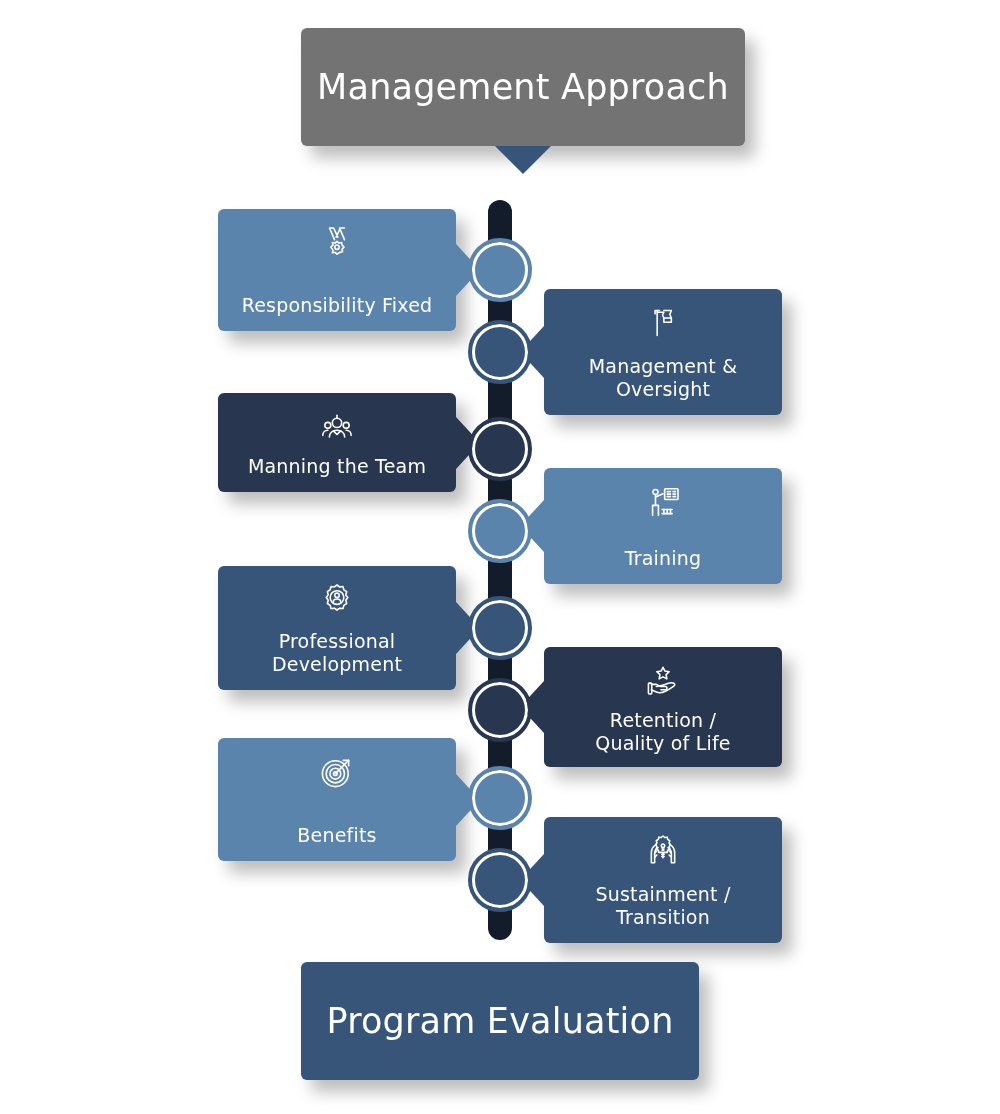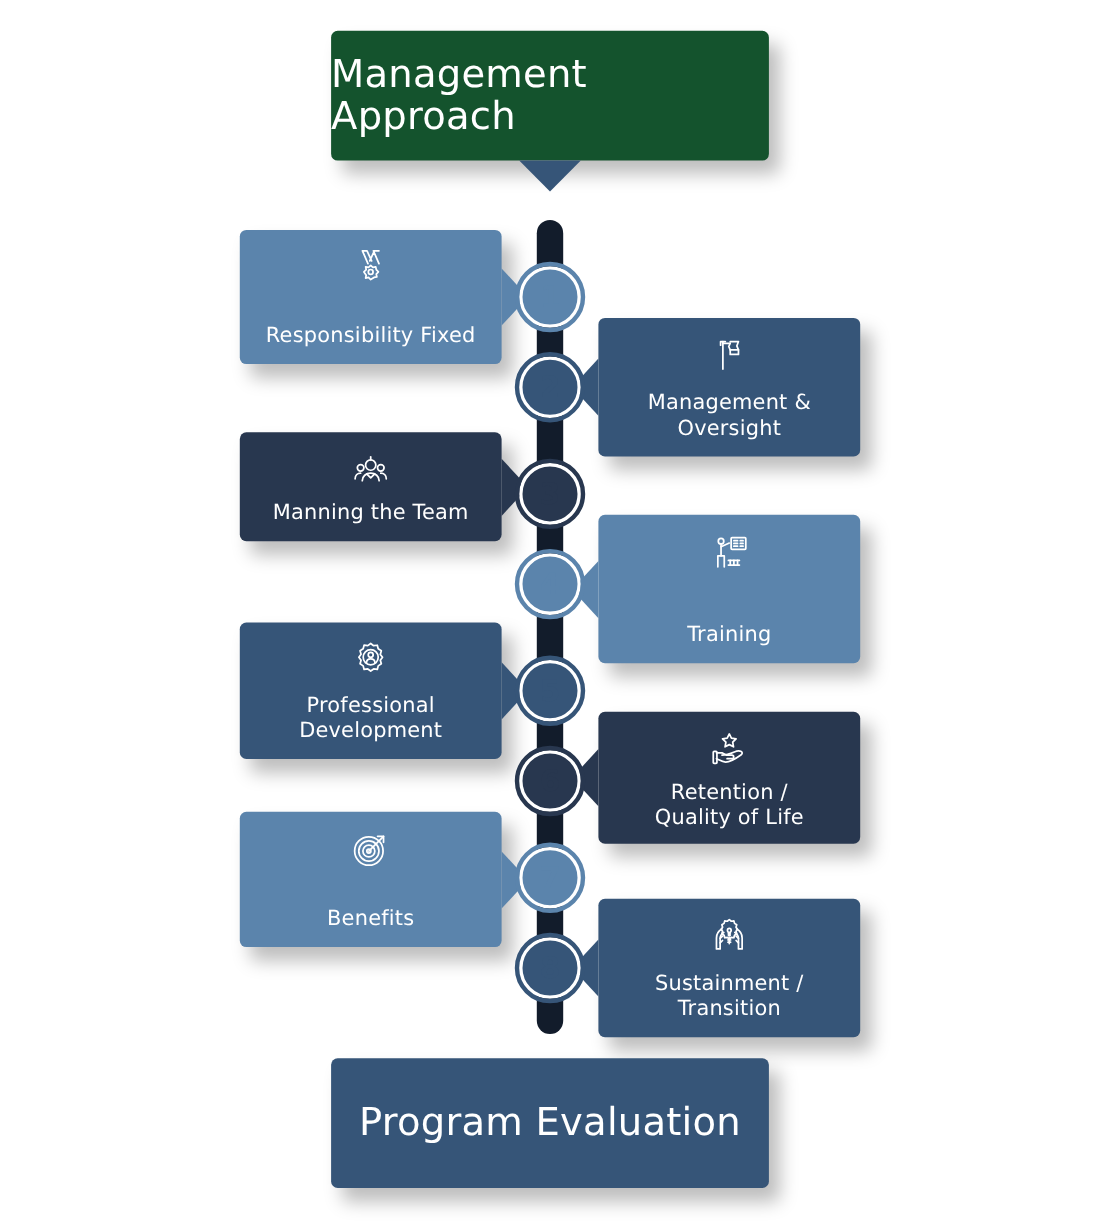--- a/index.html
+++ b/index.html
@@ -17,21 +17,21 @@
   }
 
   
   .banner{
     position:absolute;display:flex;align-items:center;justify-content:center;
     border-radius:6px;color:#ffffff;letter-spacing:.2px;
     box-shadow:10px 12px 16px rgba(0,0,0,.26);
     z-index:4;
   }
   .banner-title{font-size:35px;font-weight:400;line-height:1.1;}
-  #banner-top{left:301px;top:28px;width:398px;height:118px;background:#14532d;}
+  #banner-top{left:301px;top:28px;width:444px;height:118px;background:#737373;}
   #banner-bottom{left:301px;top:962px;width:398px;height:118px;background:#365578;justify-content:center;}
   
   .banner-tail{
     position:absolute;left:50%;top:100%;transform:translateX(-50%);
     width:0;height:0;border-left:28px solid transparent;border-right:28px solid transparent;
     border-top:28px solid #365578;
   }
 
   
   .step{position:absolute;z-index:3;}
@@ -129,21 +129,21 @@
               <path d="M19.6 28.6L24 33l4.4-4.4"></path>
             </svg></span>
           <span class="label">Manning the Team</span>
           <div class="notch right" style="border-left: 24px solid rgb(40, 55, 79);"></div>
         </div>
         <div class="badge" style="left: 472px; top: 421px; background: rgb(40, 55, 79); color: rgb(40, 55, 79);">
           <span class="num">3</span>
         </div>
       </div>
       <div class="step">
-        <div class="card" style="left: 544px; top: 468px; width: 238px; height: 135px; background: rgb(91, 132, 172);">
+        <div class="card" style="left: 544px; top: 468px; width: 238px; height: 116px; background: rgb(91, 132, 172);">
           <span class="icon"><svg xmlns="http://www.w3.org/2000/svg" width="40" height="40" viewBox="0 0 48 48" fill="none" stroke="#ffffff" stroke-width="1.9" stroke-linecap="round" stroke-linejoin="round">
               <rect x="26" y="8" width="16" height="13" rx="1"></rect>
               <path d="M29 11.5h4M29 14.5h4M29 17.5h4M36 11.5h3M36 14.5h3M36 17.5h3"></path>
               <circle cx="15" cy="12" r="3"></circle>
               <path d="M15 15v13"></path>
               <path d="M15 18l9-4"></path>
               <path d="M11.5 40V28h7v12"></path>
               <path d="M23 33h12"></path>
               <path d="M25 33v5M29 33v5M33 33v5"></path>
               <path d="M23 38h12"></path>

